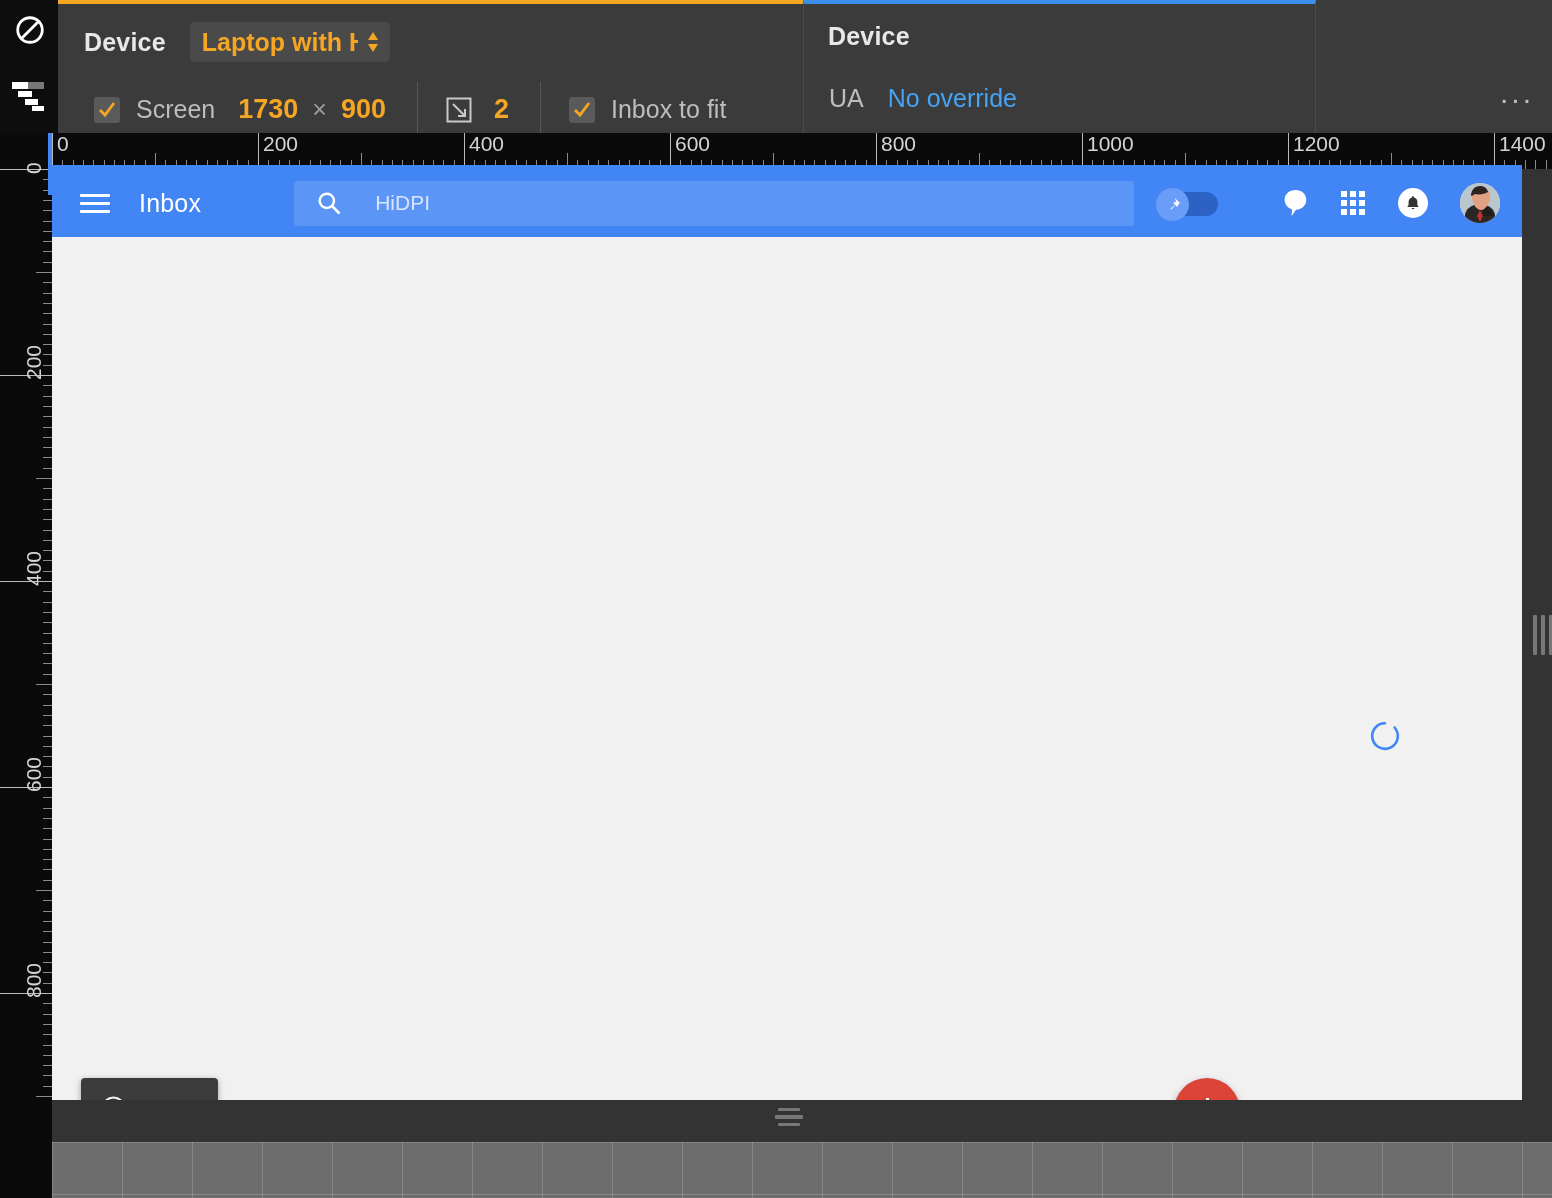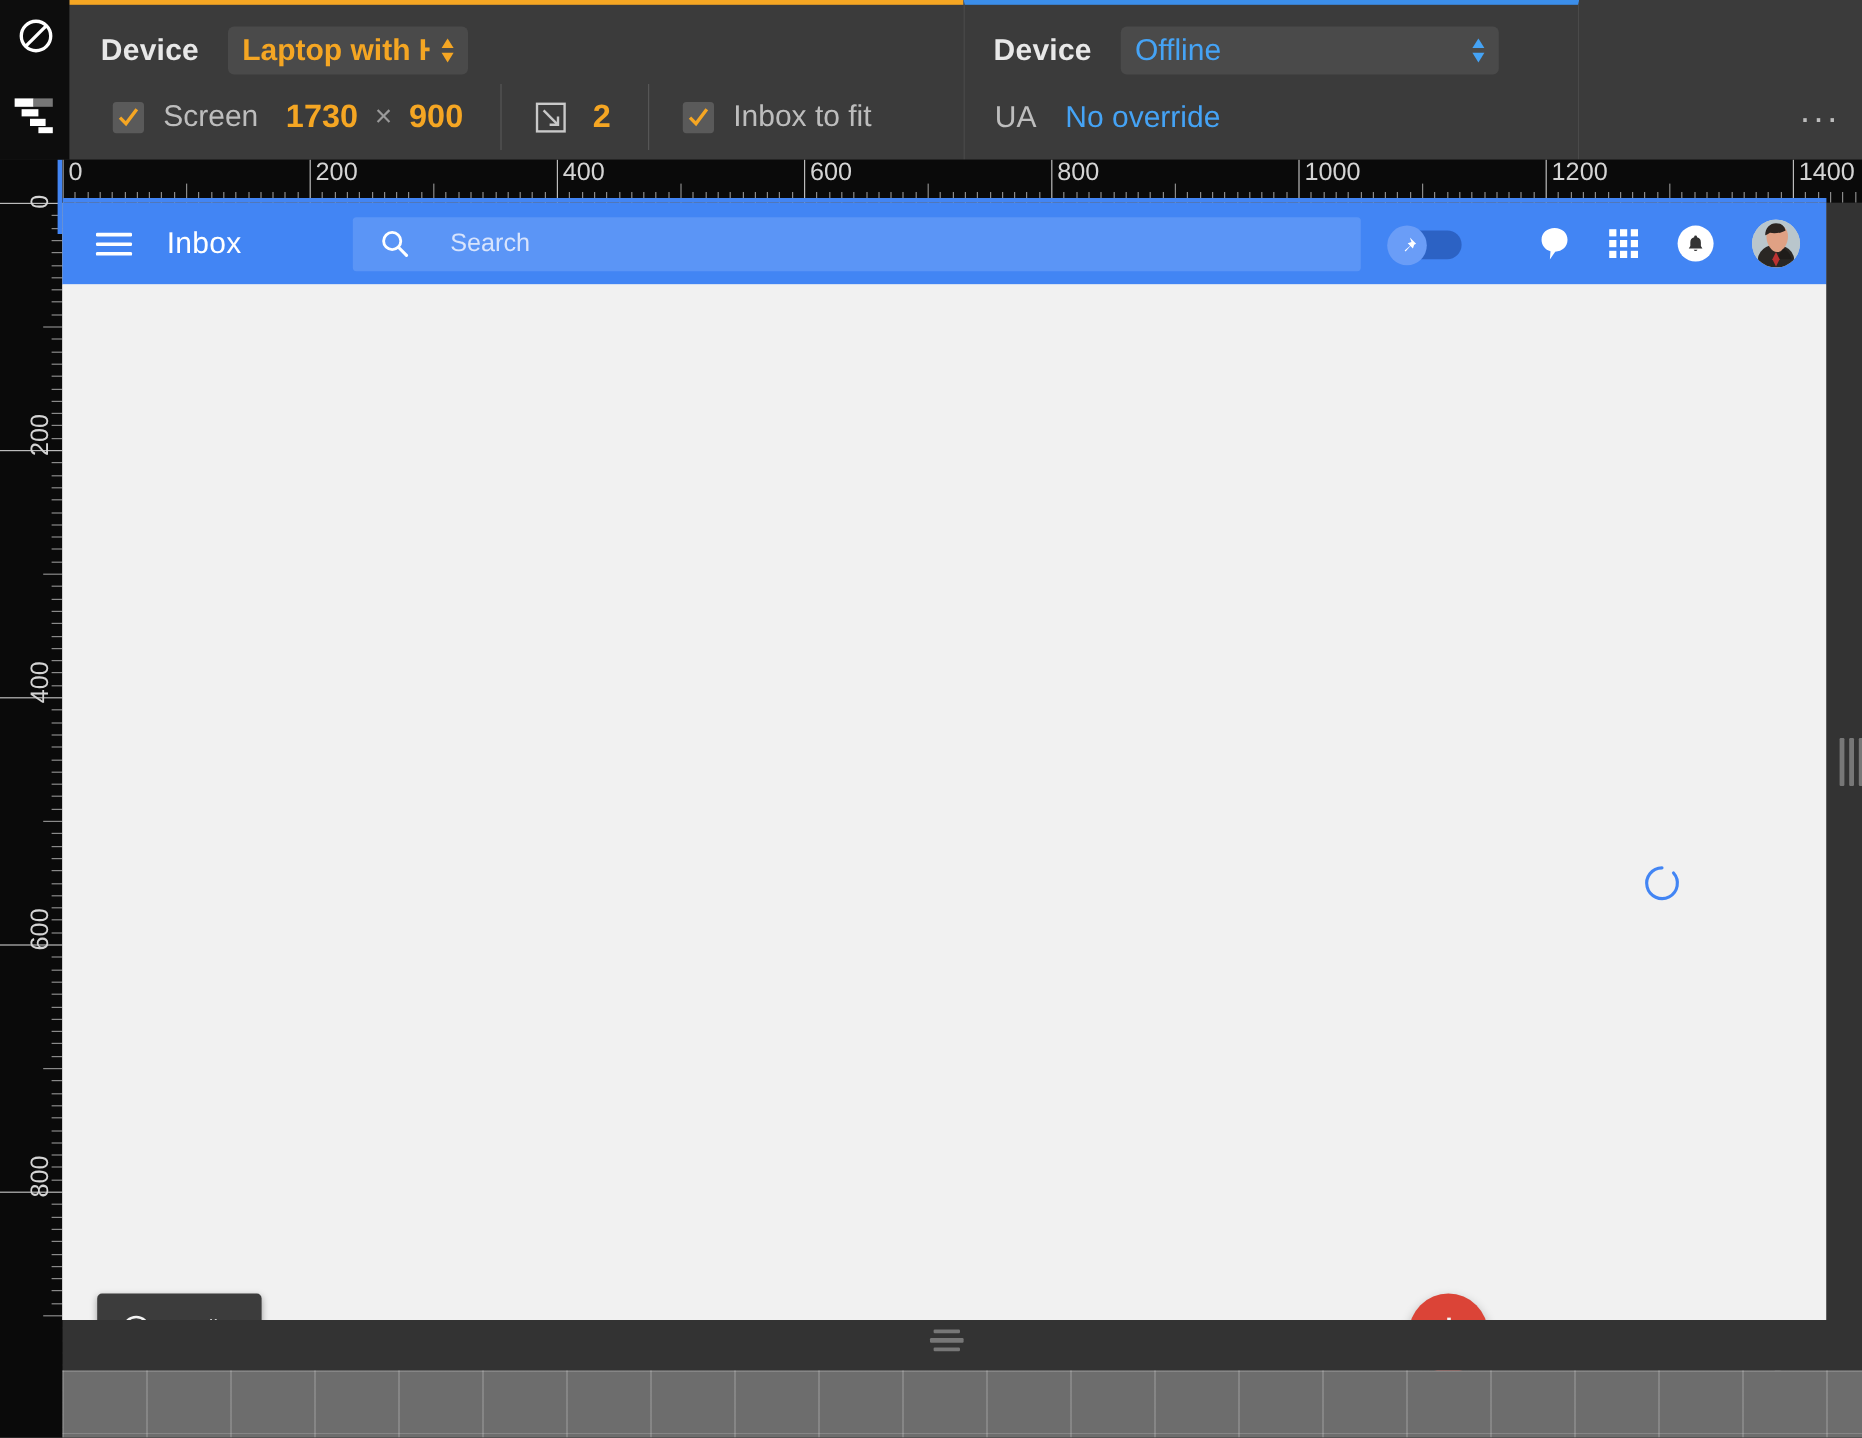--- a/index.html
+++ b/index.html
@@ -215,21 +215,21 @@
           <span class="sel-text">Laptop with HiDPI s</span>
           <span class="spin-arrows">
             <svg width="14" height="26" viewBox="0 0 14 26">
               <polygon points="7,3 12,11 2,11" fill="#f5a623"></polygon>
               <polygon points="7,23 12,15 2,15" fill="#f5a623"></polygon>
             </svg>
           </span>
         </div>
       </div>
 
-      <div class="dt-row" style="left:36px; top:66px;justify-content:flex-end;">
+      <div class="dt-row" style="left:36px; top:78px;justify-content:flex-end;">
         <span class="checkbox">
           <svg width="20" height="20" viewBox="0 0 20 20">
             <polyline points="3,10 8,15 17,3" fill="none" stroke="#f5a623" stroke-width="2.8"></polyline>
           </svg>
         </span>
         <span class="dt-sublabel" style="margin-left:16px;">Screen</span>
         <span class="num-orange" style="margin-left:23px;">1730</span>
         <span class="times" style="margin-left:14px;">×</span>
         <span class="num-orange" style="margin-left:14px;">900</span>
         <span class="vdiv" style="margin-left:31px;"></span>
@@ -247,29 +247,20 @@
             <polyline points="3,10 8,15 17,3" fill="none" stroke="#f5a623" stroke-width="2.8"></polyline>
           </svg>
         </span>
         <span class="dt-sublabel" style="margin-left:16px;">Inbox to fit</span>
       </div>
     </div>
 
     <div class="dt-panel-net">
       <div class="dt-row" style="left:24px; top:18px;">
         <span class="dt-label">Device</span>
-        <div class="dt-select net" style="margin-left:24px; width:315px;">
-          <span class="sel-text">Offline</span>
-          <span class="spin-arrows">
-            <svg width="14" height="26" viewBox="0 0 14 26">
-              <polygon points="7,3 12,11 2,11" fill="#45a3f5"></polygon>
-              <polygon points="7,23 12,15 2,15" fill="#45a3f5"></polygon>
-            </svg>
-          </span>
-        </div>
       </div>
       <div class="dt-row" style="left:25px; top:80px;">
         <span class="dt-sublabel">UA</span>
         <span class="dt-link" style="margin-left:24px;">No override</span>
       </div>
     </div>
 
     <div class="dt-panel-more">
       <div class="dots-more" style="position:absolute; right:18px; top:88px;">...</div>
     </div>
@@ -552,21 +543,21 @@
       </div>
       <div class="app-title">Inbox</div>
 
       <div class="searchbox">
         <span class="search-icon">
           <svg width="26" height="26" viewBox="0 0 24 24">
             <circle cx="10" cy="10" r="6.6" fill="none" stroke="#fff" stroke-width="2.2"></circle>
             <line x1="15" y1="15" x2="21" y2="21" stroke="#fff" stroke-width="2.4" stroke-linecap="round"></line>
           </svg>
         </span>
-        <span class="search-ph">Search</span>
+        <span class="search-ph">HiDPI</span>
       </div>
 
       <div class="pin-toggle">
         <div class="toggle-track"></div>
         <div class="toggle-knob">
           <svg width="18" height="18" viewBox="0 0 24 24">
             <path d="M14.5 2.5l7 7-2.2 1-1.4 4.2-2.8-2.8-5.3 6.2-1.1-1.1 6.2-5.3-2.8-2.8 4.2-1.4z" fill="#fff"></path>
           </svg>
         </div>
       </div>

